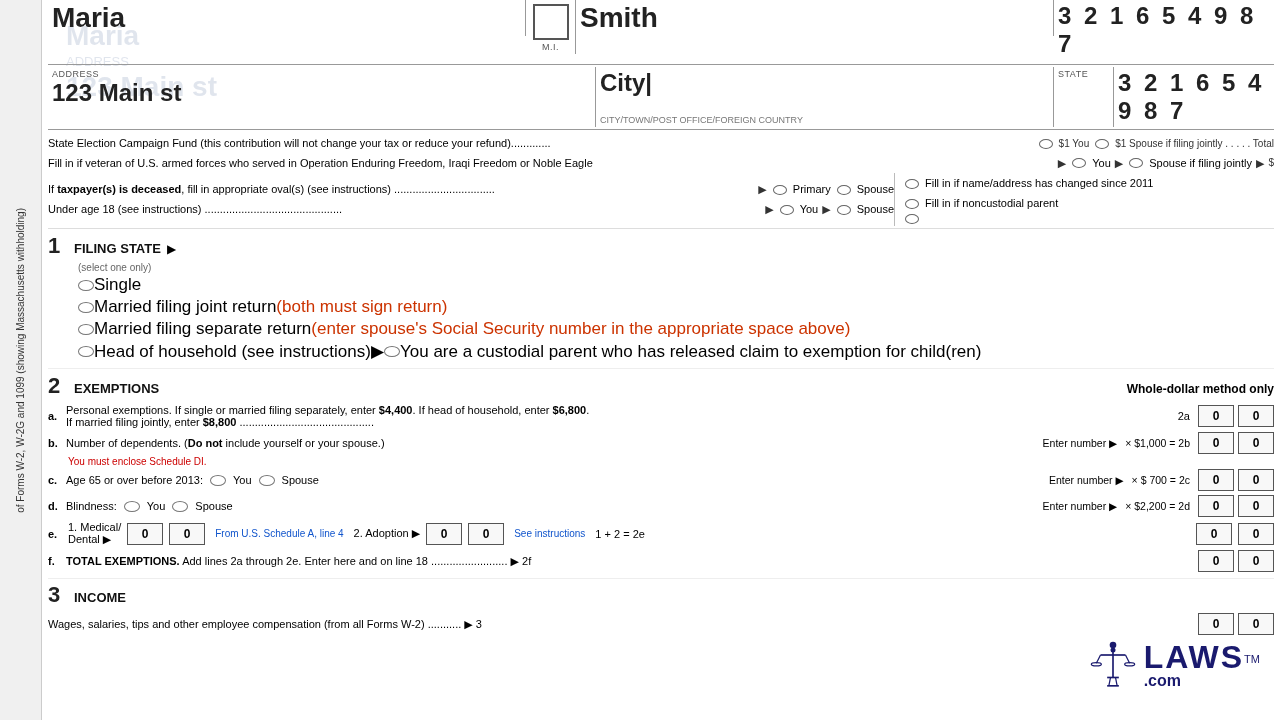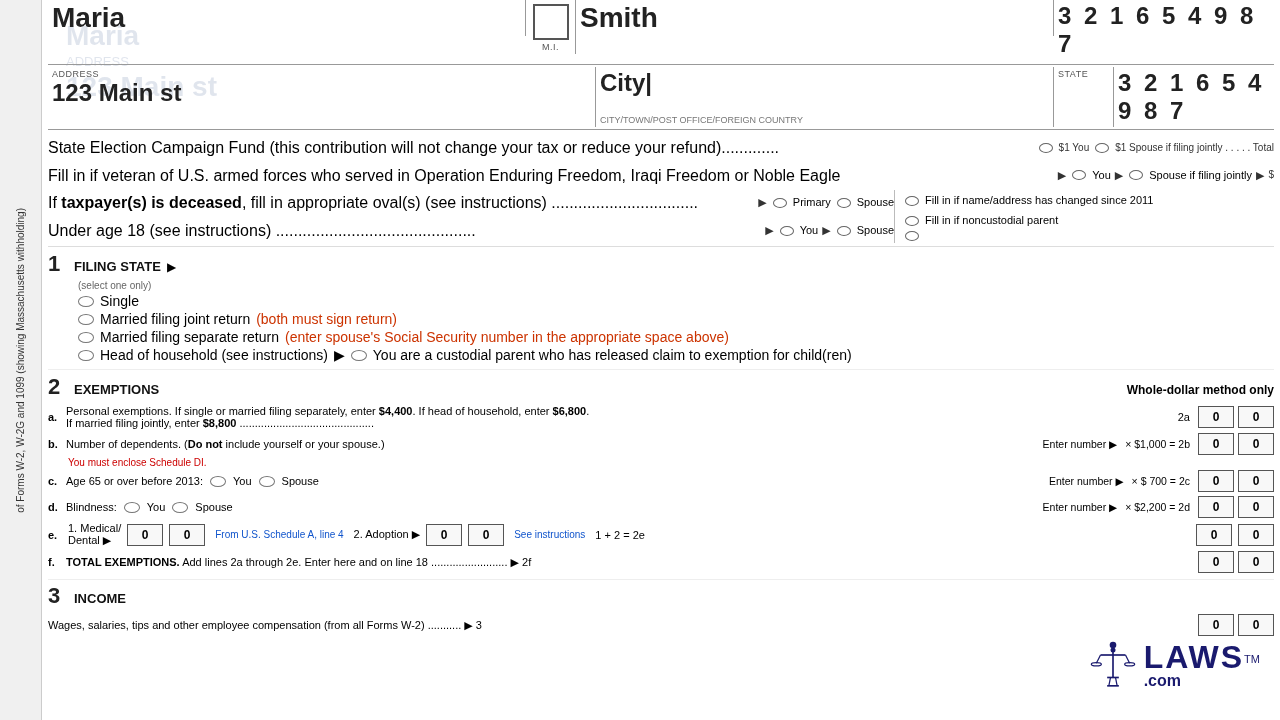--- a/index.html
+++ b/index.html
@@ -178,21 +178,21 @@
 
     .campaign-row {
       display: flex;
       align-items: center;
       gap: 4px;
       padding: 1px 0;
     }
 
     .campaign-text {
       flex: 1;
-      font-size: 16px;
+      font-size: 11px;
     }
 
     .checkbox-oval {
       width: 14px;
       height: 10px;
       border: 1.5px solid #666;
       border-radius: 50%;
       display: inline-flex;
       align-items: center;
       justify-content: center;
@@ -230,23 +230,22 @@
       color: #111;
     }
 
     .filing-options {
       padding-left: 30px;
     }
 
     .filing-row {
       display: flex;
       align-items: center;
-      gap: 6px;
       margin: 2px 0;
-      font-size: 14px;
+      font-size: 17px;
     }
 
     .check-oval {
       width: 16px;
       height: 11px;
       border: 1.5px solid #777;
       border-radius: 50%;
       display: inline-block;
       flex-shrink: 0;
     }

